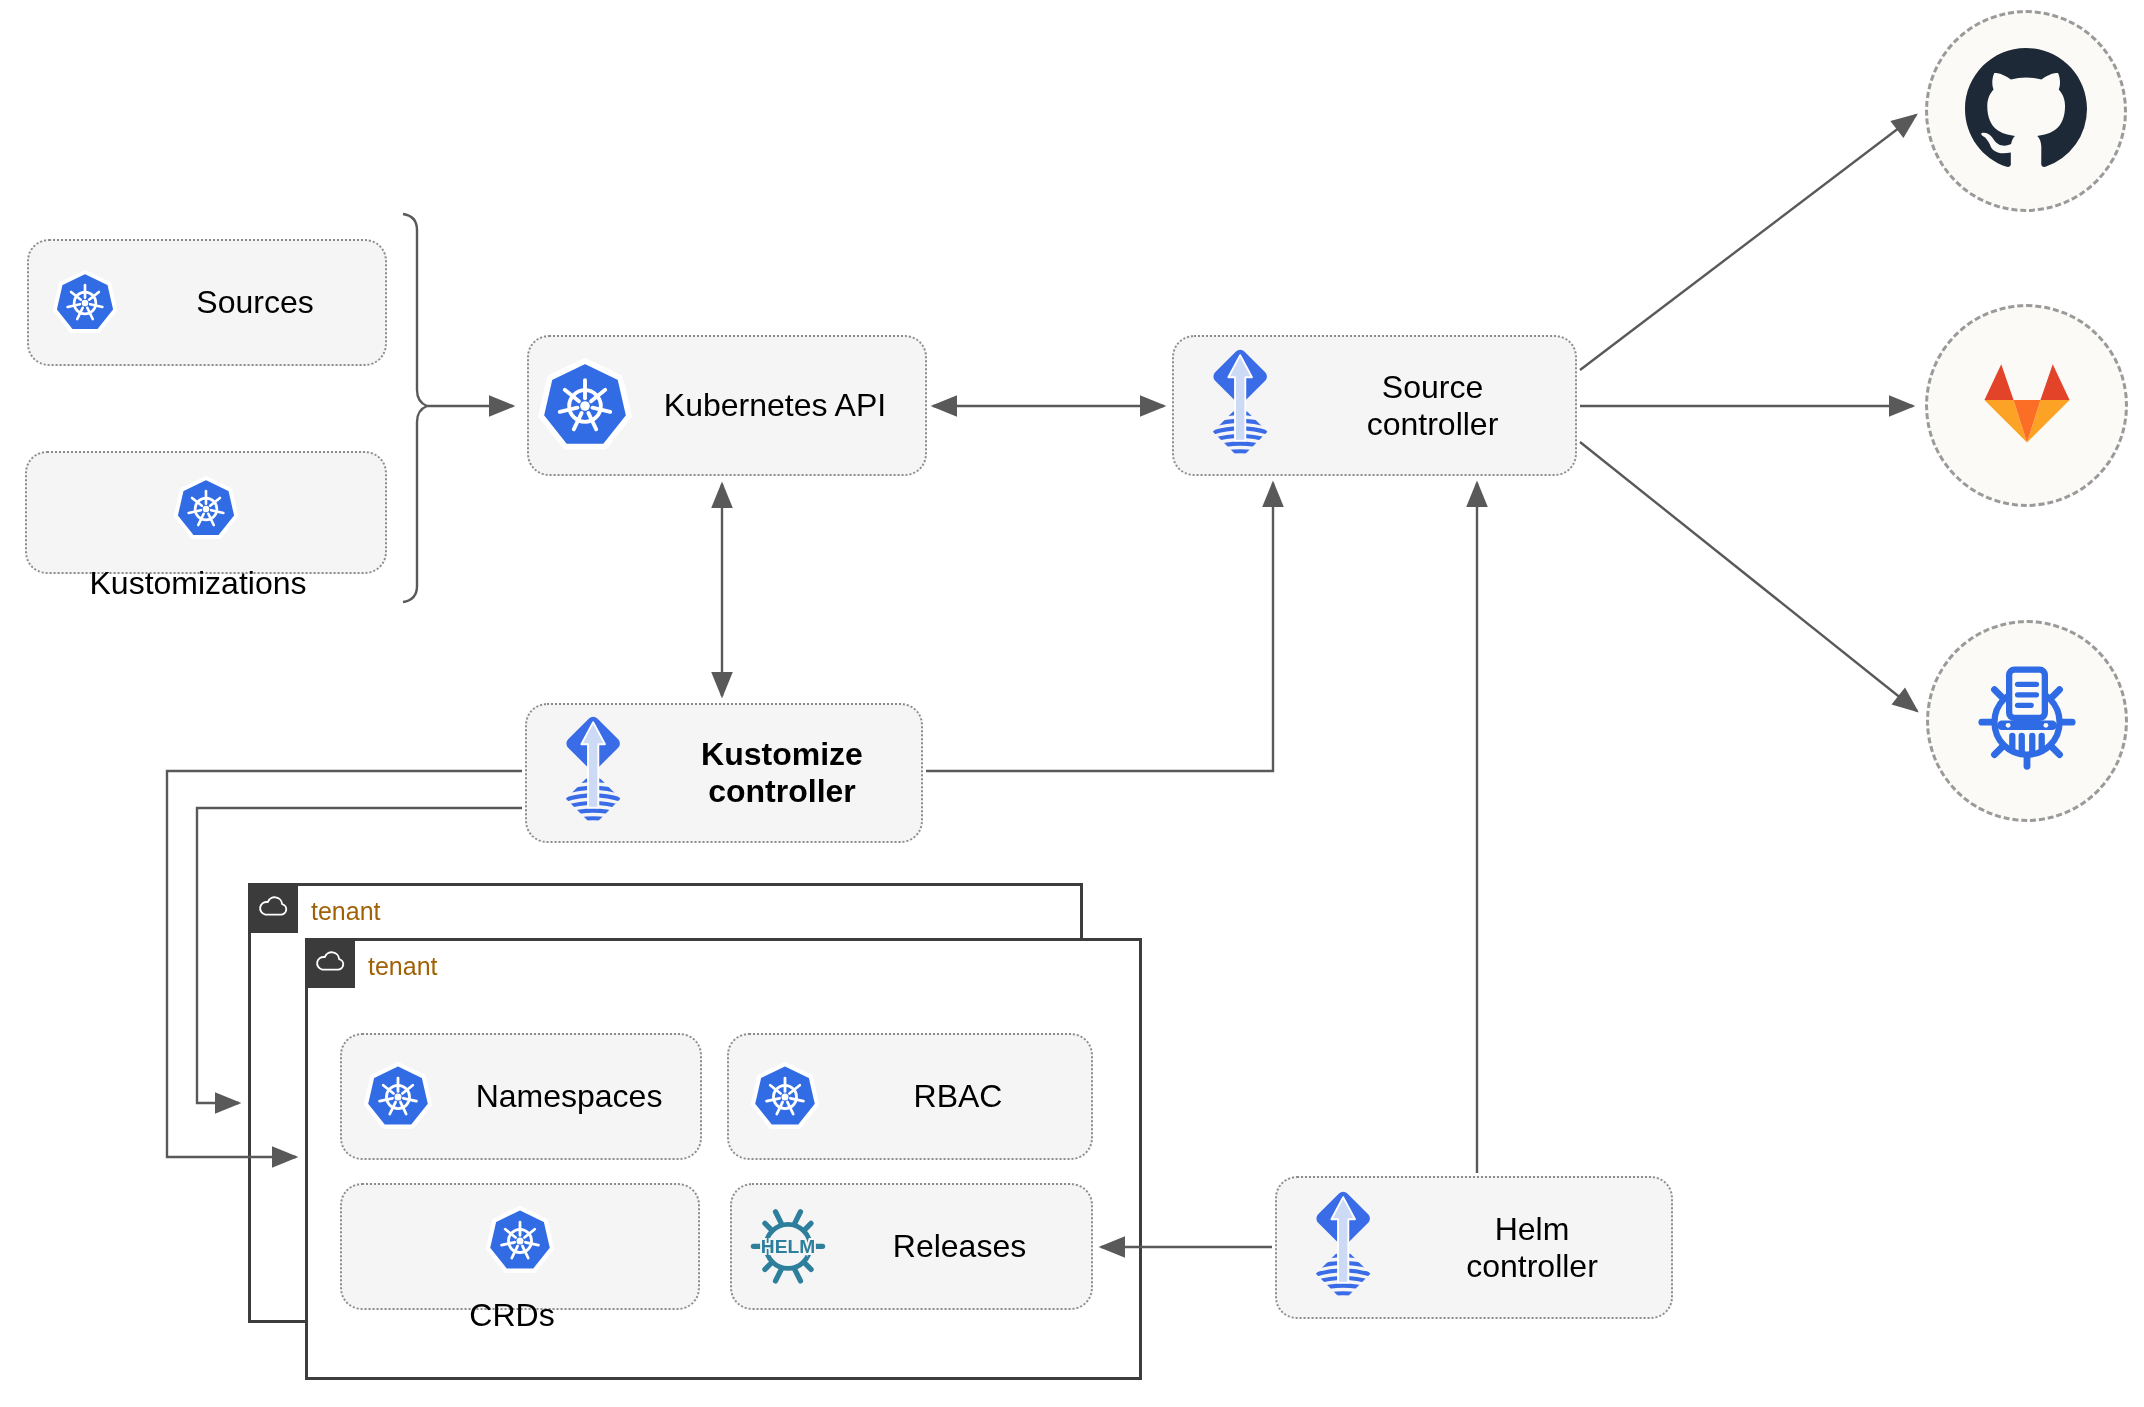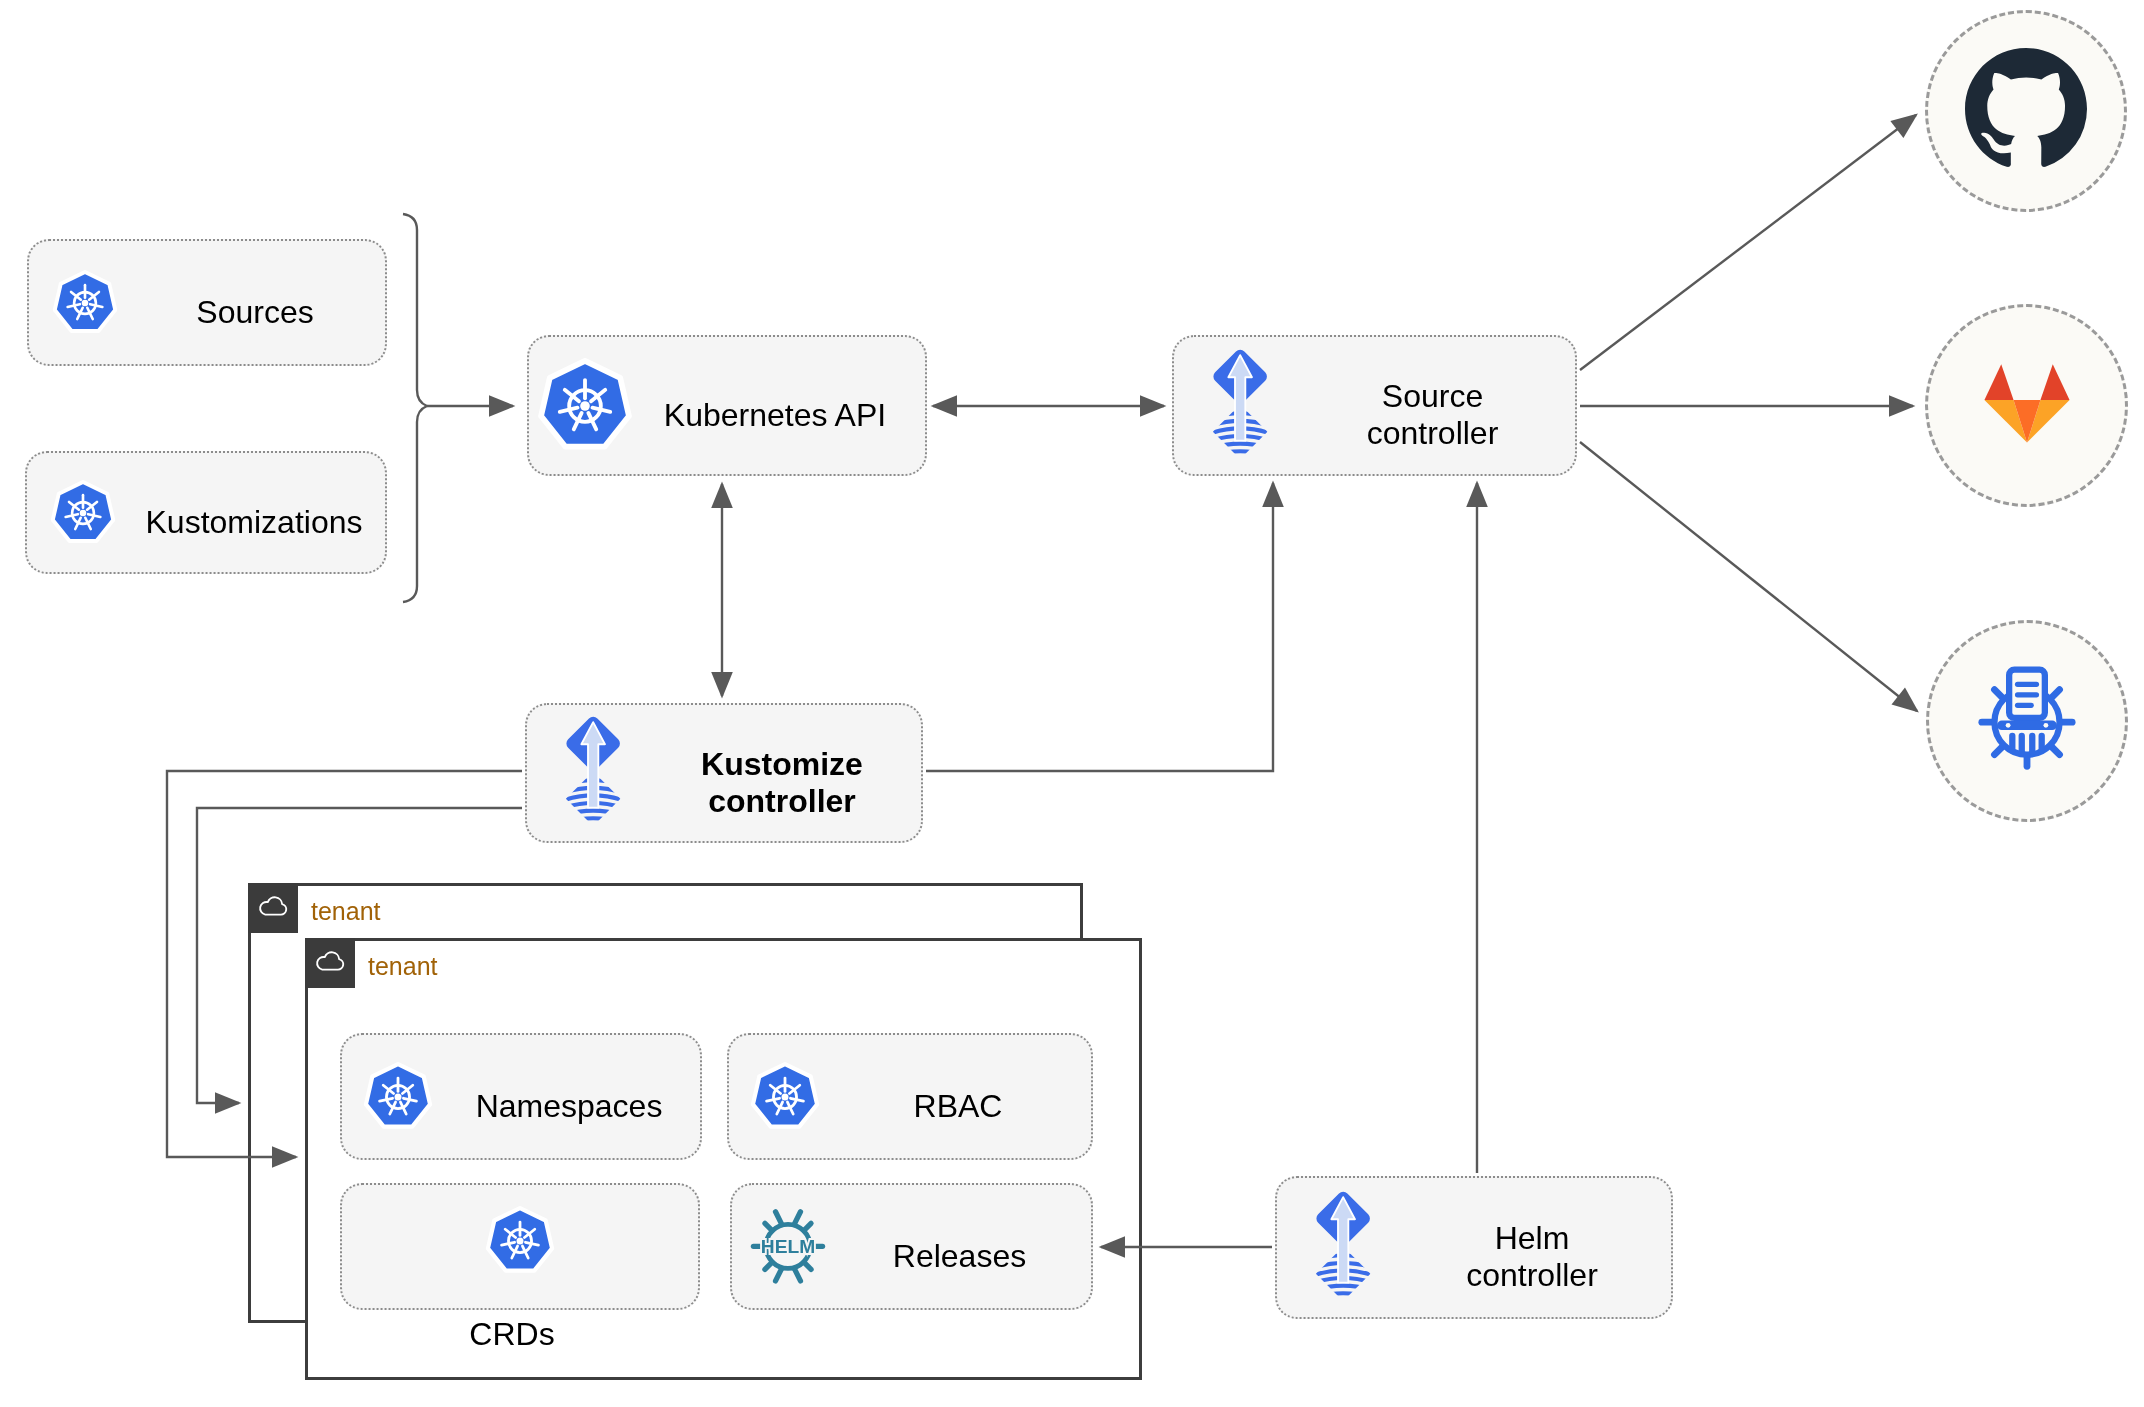--- a/index.html
+++ b/index.html
@@ -3,21 +3,21 @@
 <meta charset="utf-8">
 <style>
   html,body{margin:0;padding:0;background:#fff;}
   body{font-family:"Liberation Sans","DejaVu Sans",sans-serif;}
   .canvas{position:relative;width:2144px;height:1407px;background:#fff;overflow:hidden;}
 
   
   .node{position:absolute;background:var(--c-boxfill);border:2px dotted var(--c-boxborder);
         border-radius:22px;display:flex;align-items:center;box-sizing:border-box;color:#000;}
   .node .nicon{flex:0 0 112px;display:flex;align-items:center;justify-content:center;}
-  .node .nlabel{flex:1;text-align:center;font-size:32px;padding-right:16px;line-height:1.15;margin-top:19px;}
+  .node .nlabel{flex:1;text-align:center;font-size:32px;padding-right:16px;line-height:1.15;}
   .node.ctrl .nicon{flex:0 0 132px;}
   .node svg{display:block;}
 
   
   .tenant{position:absolute;background:#fff;border:3px solid #3d3d3d;box-sizing:border-box;}
   .tenant-tab{position:absolute;left:-3px;top:-3px;width:50px;height:50px;background:var(--c-tenantdark);
               display:flex;align-items:center;justify-content:center;}
   .tenant-label{position:absolute;left:60px;top:11px;font-size:25px;color:#a16207;}
 
   
@@ -76,21 +76,21 @@
             <line x1="53.5" y1="57.2" x2="61.7" y2="74.3" stroke="#fff" stroke-width="4" stroke-linecap="round"></line>
             <line x1="46.5" y1="57.2" x2="38.3" y2="74.3" stroke="#fff" stroke-width="4" stroke-linecap="round"></line>
             <line x1="42.2" y1="51.8" x2="23.7" y2="56" stroke="#fff" stroke-width="4" stroke-linecap="round"></line>
             <line x1="43.7" y1="45" x2="28.9" y2="33.2" stroke="#fff" stroke-width="4" stroke-linecap="round"></line>
           </svg>
         </span>
       </span>
     <span class="nlabel">Sources</span>
   </div>
 
-  <div class="node" style="left:25px;top:451px;width:362px;height:123px;">
+  <div class="node" style="left:25px;top:451px;width:362px;height:123px;flex-direction:column;">
     <span class="nicon">
         <span>
           <svg width="66" height="66" viewBox="0 0 100 100">
     <polygon points="50,3 86.7,20.7 95.8,60.5 70.4,92.4 29.6,92.4 4.2,60.5 13.3,20.7" fill="#326ce5" stroke="#fff" stroke-width="6" stroke-linejoin="round"></polygon>
     <circle cx="50" cy="50" r="16.5" fill="none" stroke="#fff" stroke-width="4"></circle>
     <circle cx="50" cy="50" r="5" fill="#fff"></circle>
             <line x1="50" y1="42" x2="50" y2="23" stroke="#fff" stroke-width="4" stroke-linecap="round"></line>
             <line x1="56.3" y1="45" x2="71.1" y2="33.2" stroke="#fff" stroke-width="4" stroke-linecap="round"></line>
             <line x1="57.8" y1="51.8" x2="76.3" y2="56" stroke="#fff" stroke-width="4" stroke-linecap="round"></line>
             <line x1="53.5" y1="57.2" x2="61.7" y2="74.3" stroke="#fff" stroke-width="4" stroke-linecap="round"></line>

